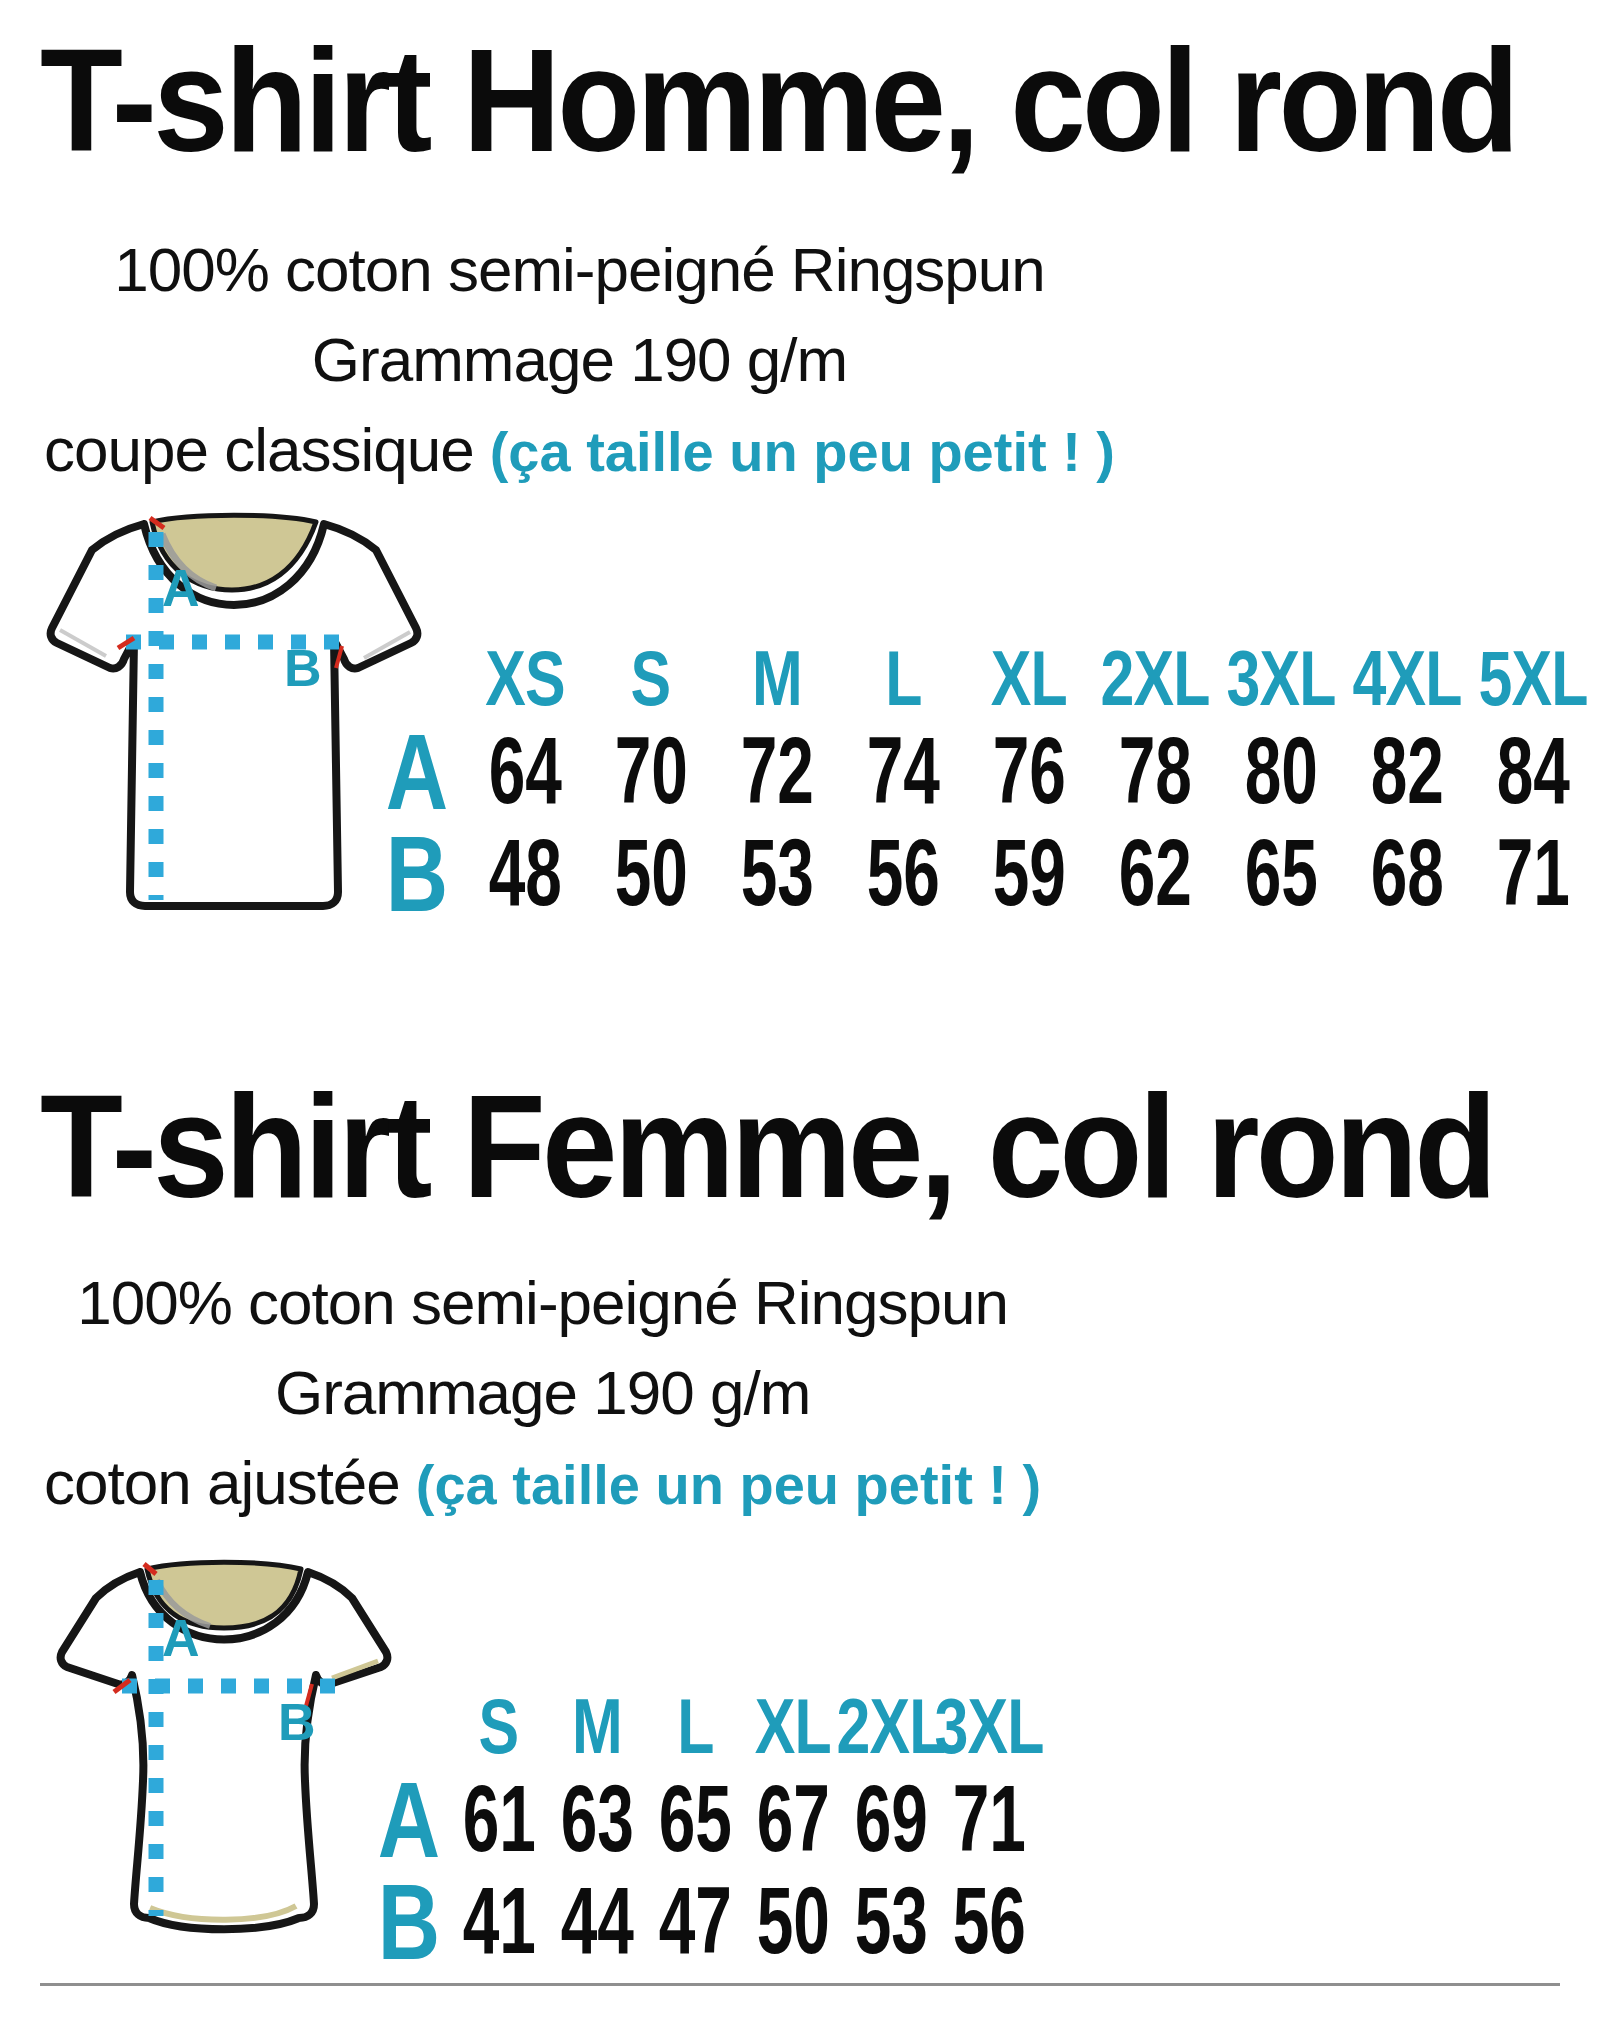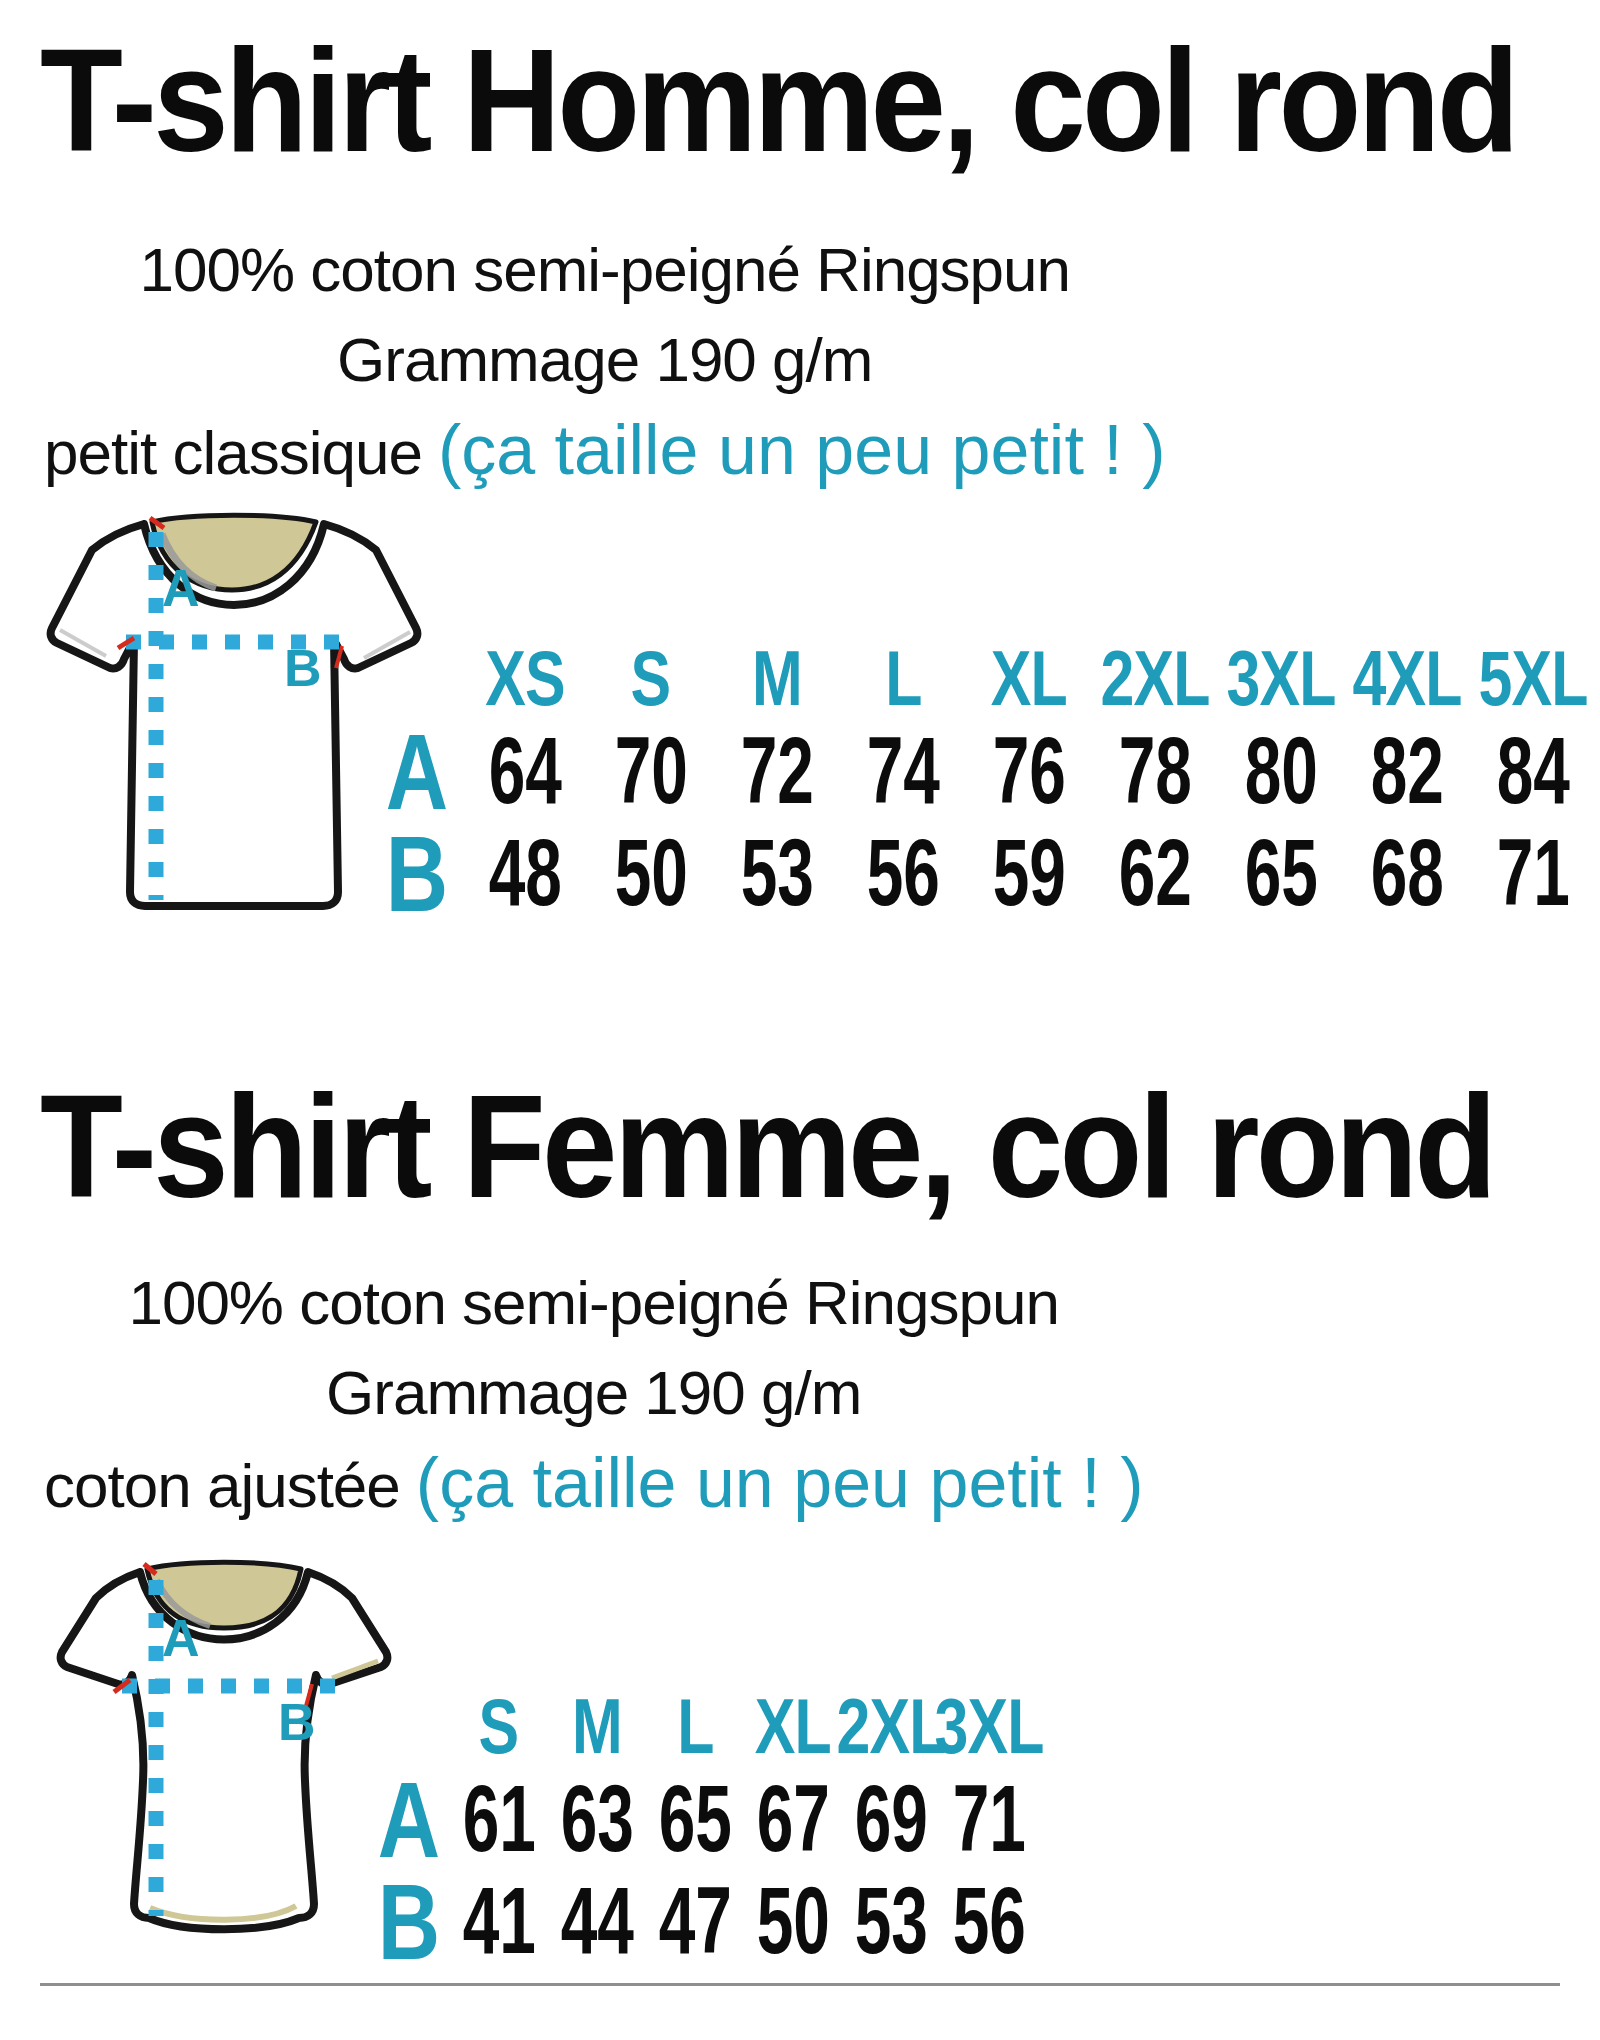--- a/index.html
+++ b/index.html
@@ -19,21 +19,21 @@
   #title-homme{top:22px;}
   #title-femme{top:1068px;}
 
   .specs{
     position:absolute;left:44px;
     font-size:62px;line-height:90px;letter-spacing:-1px;white-space:nowrap;color:#101010;text-align:center;
   }
   #specs-homme{top:225px;}
   #specs-femme{top:1258px;}
   .fit-note{
-    font-size:70px;font-weight:400;color:#1f9cba;margin-left:16px;letter-spacing:0;
+    font-size:56px;font-weight:700;color:#1f9cba;margin-left:16px;letter-spacing:0;
   }
 
   .tee{position:absolute;}
   #tee-homme{left:40px;top:510px;}
   #tee-femme{left:44px;top:1556px;}
 
   .size-table{position:absolute;display:flex;}
   #table-homme{left:372px;top:636px;}
   #table-femme{left:368px;top:1684px;}
   .col{display:flex;flex-direction:column;}
@@ -70,21 +70,21 @@
 </head>
 <body>
 
 <div class="page">
 
   <h1 class="sec-title" id="title-homme">T-shirt Homme, col rond</h1>
 
   <div class="specs" id="specs-homme">
     <div>100% coton semi-peigné Ringspun</div>
     <div>Grammage 190 g/m</div>
-    <div><span>petit classique</span><span class="fit-note">(ça taille un peu petit ! )</span></div>
+    <div><span>coupe classique</span><span class="fit-note">(ça taille un peu petit ! )</span></div>
   </div>
 
   <svg class="tee" id="tee-homme" width="388" height="404" viewBox="0 0 388 404">
 
     <path d="M104,14 C82,20 64,30 52,40 L12,118 C9,124 11,130 17,133 L70,158 C76,160 82,156 84,149
          L94,130 C94,130 92,255 90,382 C90,391 96,396 105,396 L283,396 C292,396 298,391 298,382
          C296,255 294,130 294,130 L304,149 C306,156 312,160 318,158 L371,133 C377,130 379,124 376,118
          L336,40 C324,30 306,20 284,14 C259,122 129,122 104,14 Z" fill="#ffffff" stroke="#161616" stroke-width="8" stroke-linejoin="round"></path>
 
     <path d="M20,120 L66,146" stroke="#cccccc" stroke-width="4" fill="none"></path>

